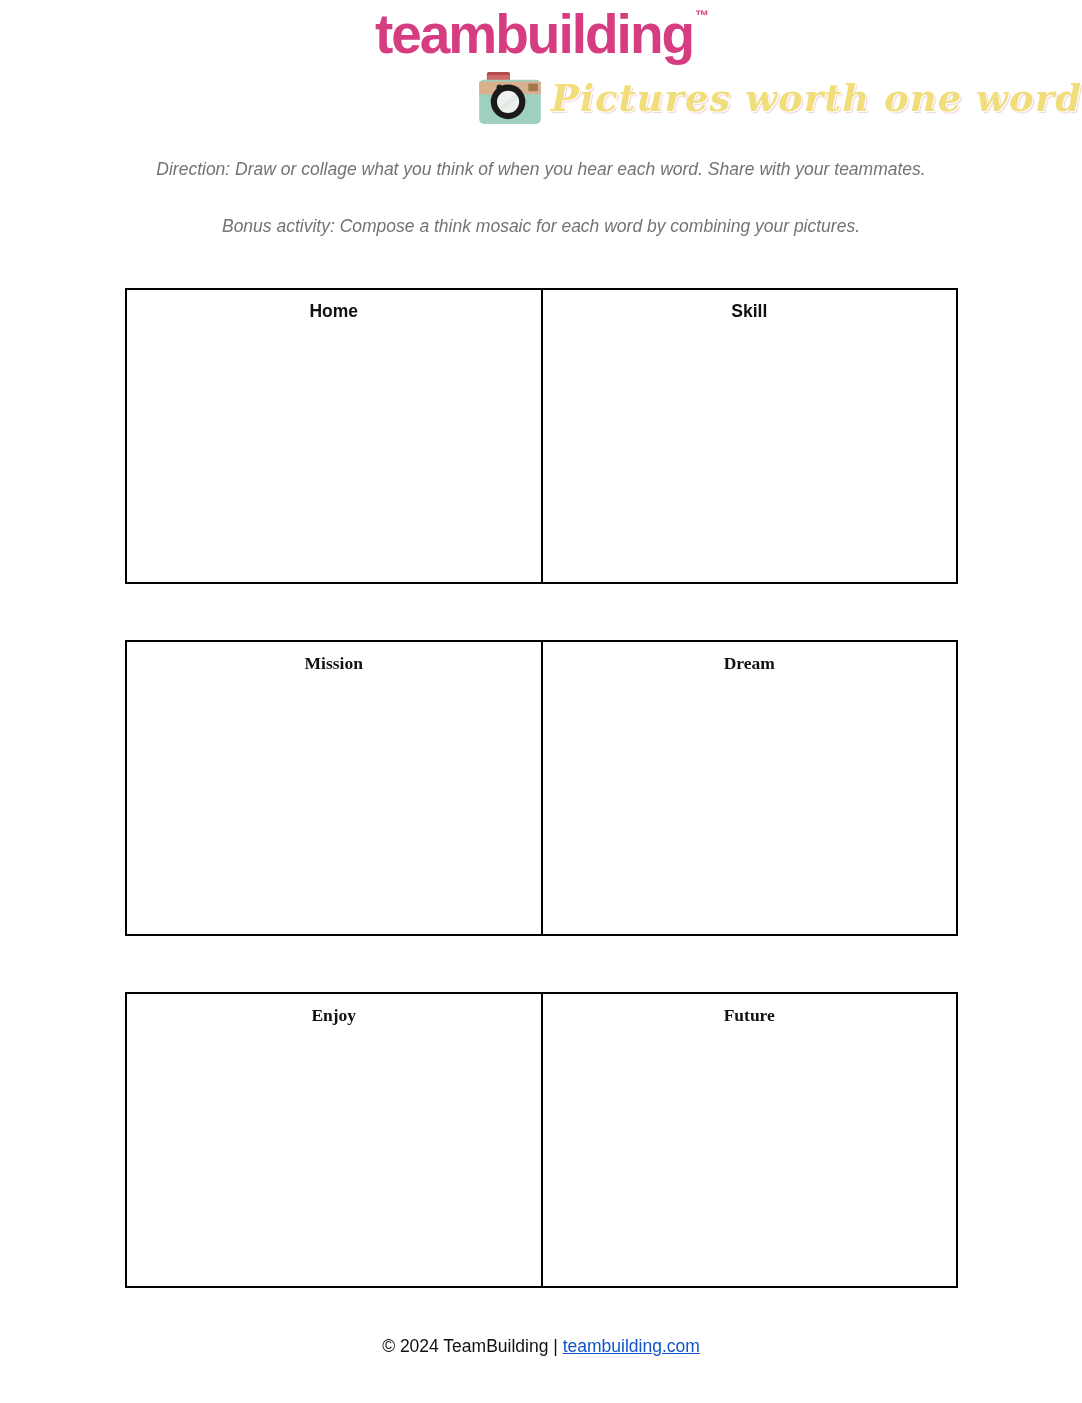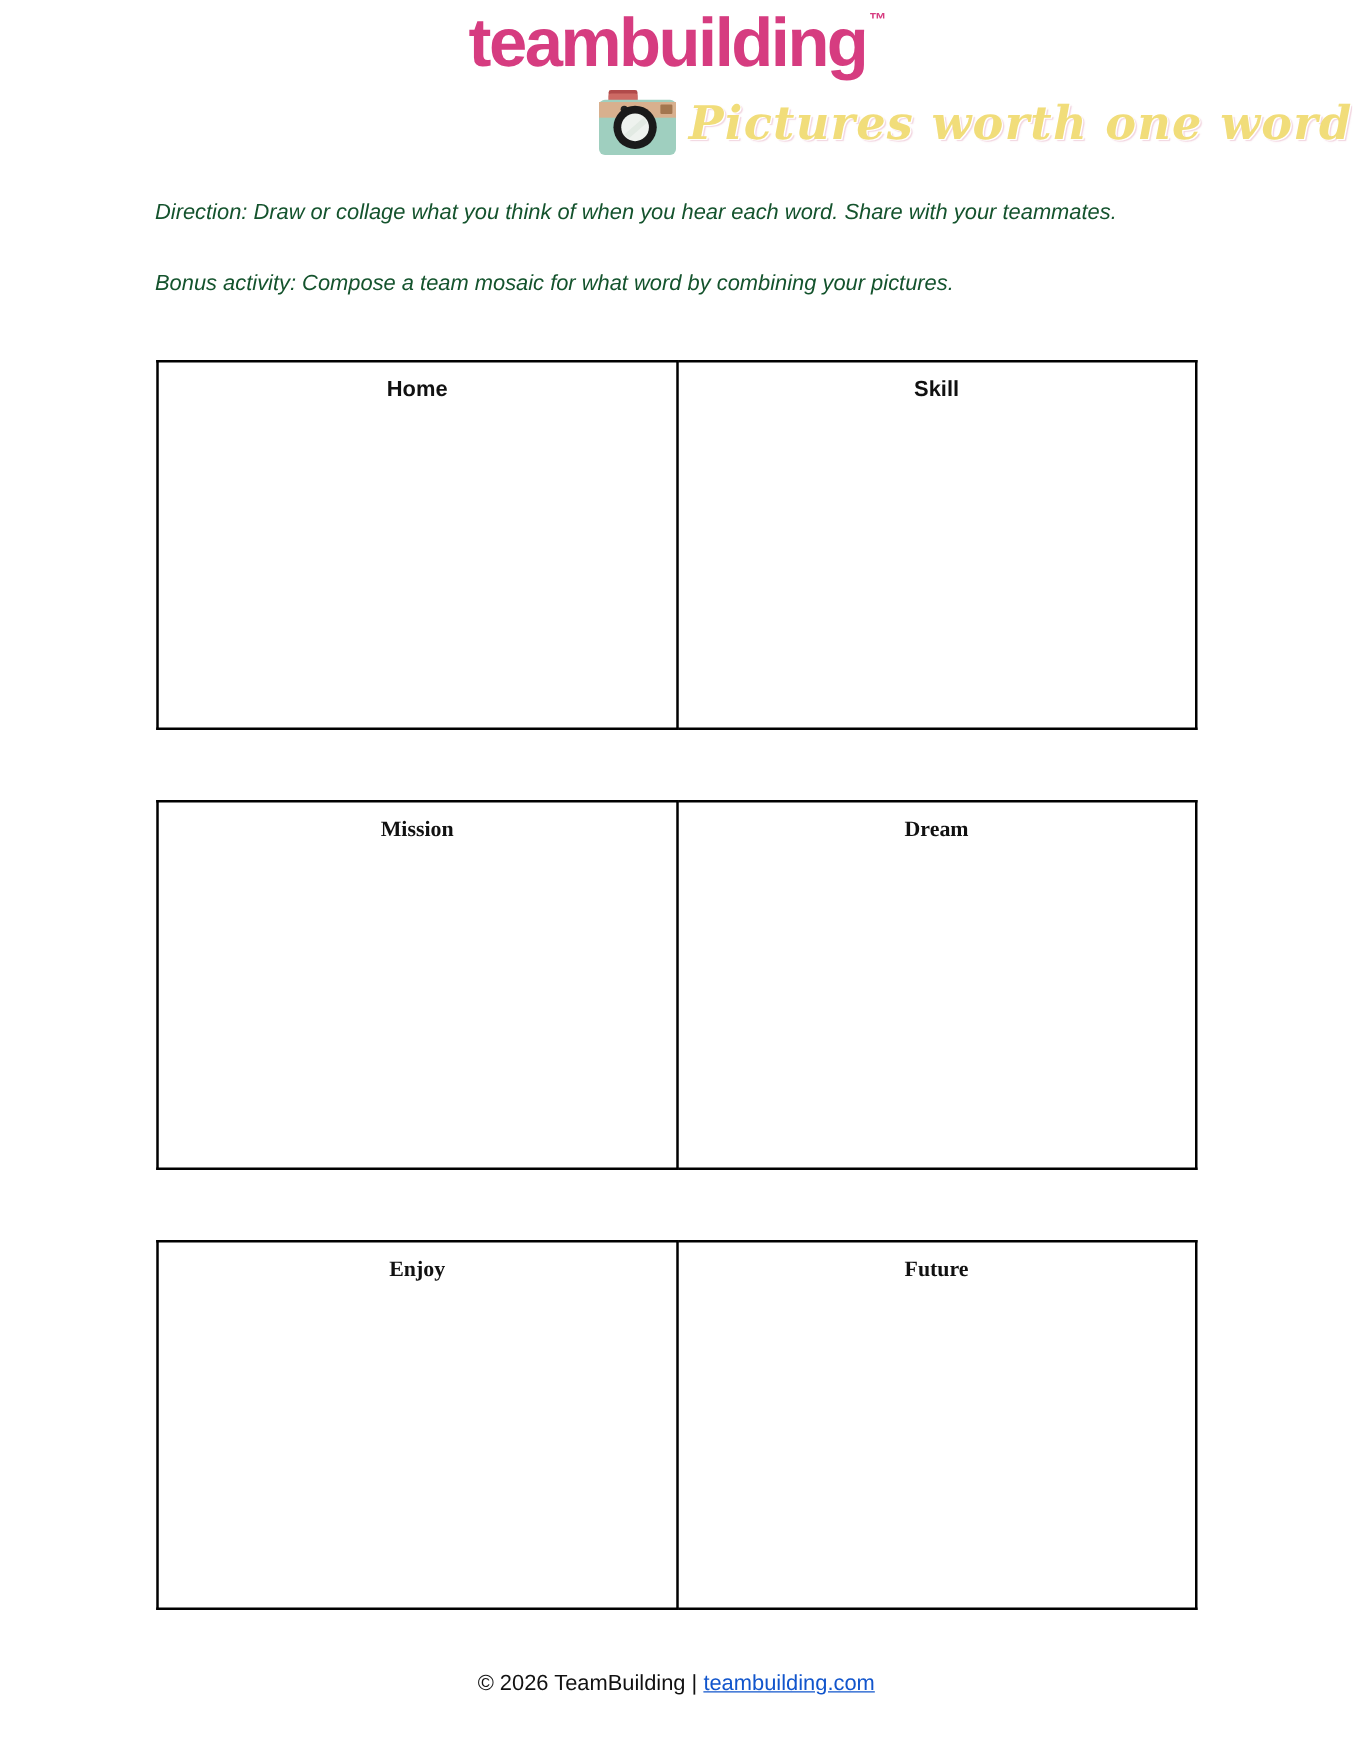--- a/index.html
+++ b/index.html
@@ -52,21 +52,22 @@
     text-shadow:1px 1px 0 #ffffff, 2px 2px 1px rgba(214,130,160,0.35);
     letter-spacing:1px;
     white-space:nowrap;
   }
   
   .instructions { margin:28px 124px 0 124px; }
   .instructions p {
     font-style:italic;
     font-size:17.5px;
     line-height:31px;
-    color:#14532d;
+    color:#737373;
+    text-align:center;
   }
   .instructions p + p { margin-top:26px; }
   
   .word-table {
     width:833px;
     height:296px;
     margin-left:125px;
     border-collapse:collapse;
     table-layout:fixed;
   }
@@ -116,21 +117,21 @@
         <circle cx="30" cy="31" r="18" fill="#1a1a1a"></circle>
         <circle cx="30" cy="31" r="11.5" fill="#eef2ee"></circle>
         <path d="M21 37 L37 23 L40 27 L25 40 Z" fill="#dfe7e0" opacity="0.8"></path>
       </svg>
       <span class="subtitle-text">Pictures worth one word</span>
     </div>
   </div>
 
   <div class="instructions">
     <p>Direction: Draw or collage what you think of when you hear each word. Share with your teammates.</p>
-    <p>Bonus activity: Compose a team mosaic for what word by combining your pictures.</p>
+    <p>Bonus activity: Compose a think mosaic for each word by combining your pictures.</p>
   </div>
 
   <table class="word-table first">
     <tbody>
         <tr>
       <td>Home</td>
       <td>Skill</td>
     </tr>
   </tbody>
     </table>
@@ -147,16 +148,16 @@
   <table class="word-table">
     <tbody>
         <tr>
       <td>Enjoy</td>
       <td>Future</td>
     </tr>
   </tbody>
     </table>
 
   <div class="footer">
-    <span>© 2026 TeamBuilding | </span><a>teambuilding.com</a>
+    <span>© 2024 TeamBuilding | </span><a>teambuilding.com</a>
   </div>
 
 </div>
 
 </body></html>

